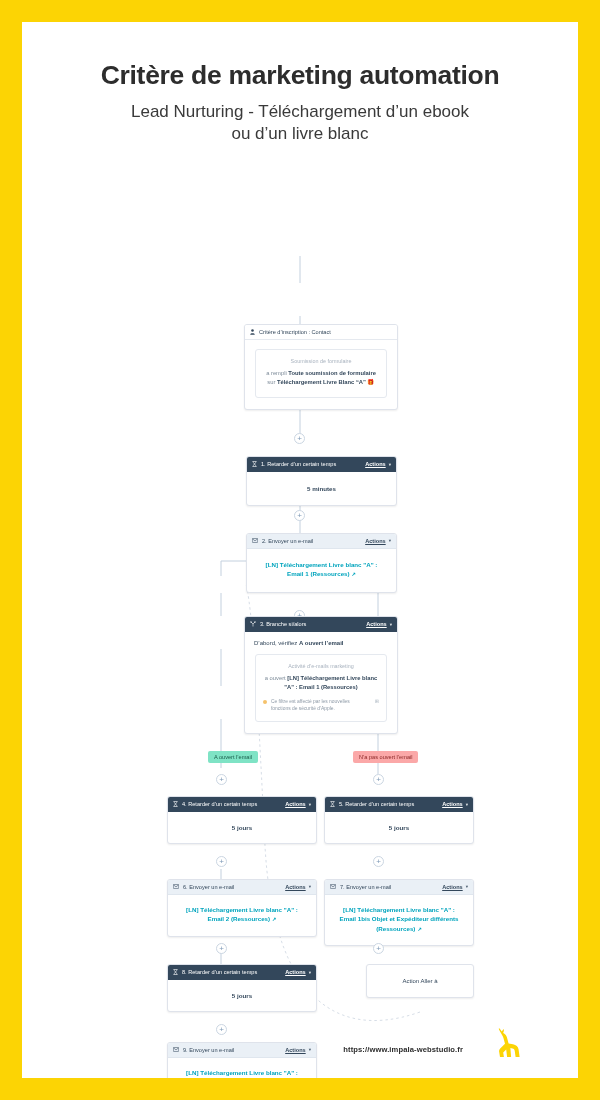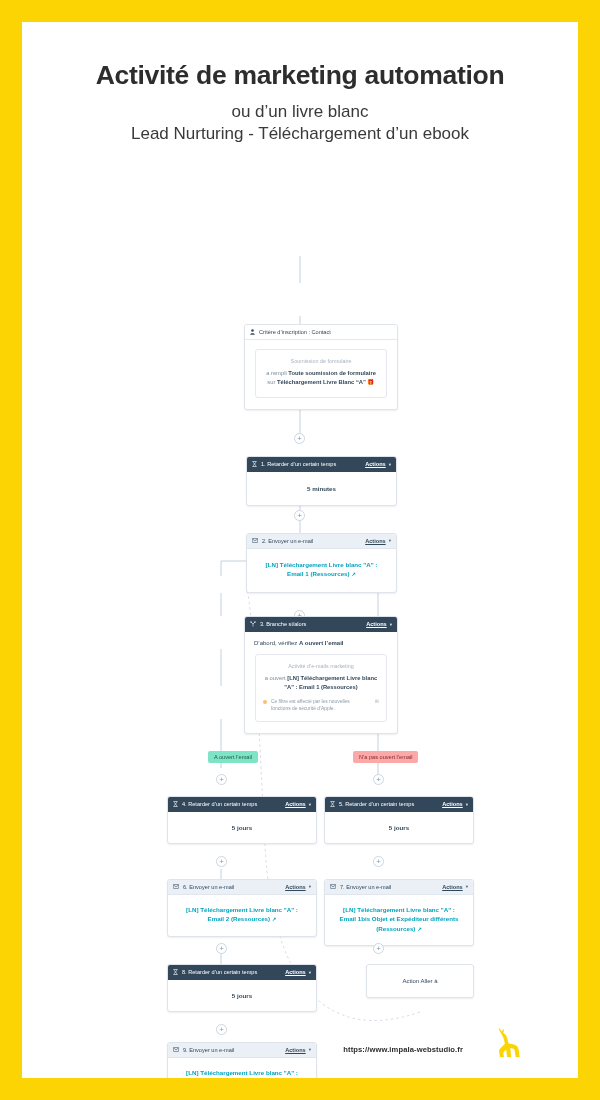--- a/index.html
+++ b/index.html
@@ -153,24 +153,24 @@
     margin-top: 19px;
   }
   .footer-logo { position: absolute; right: 58px; bottom: 14px; }
 </style>
 </head>
 <body>
 
 <div id="page">
 
   <div class="header">
-    <div class="title">Activité de marketing automation</div>
+    <div class="title">Critère de marketing automation</div>
     <div class="subtitle">
+      <div>Lead Nurturing - Téléchargement d’un ebook</div>
       <div>ou d’un livre blanc</div>
-      <div>Lead Nurturing - Téléchargement d’un ebook</div>
     </div>
   </div>
 
   <div class="canvas">
 
     <svg class="svg-layer">
       <g stroke="#C3D0DE" stroke-width="1" fill="none">
         <line x1="278" y1="110" x2="278" y2="137"></line>
         <line x1="278" y1="170" x2="278" y2="213"></line>
         <line x1="278" y1="247" x2="278" y2="290"></line>

